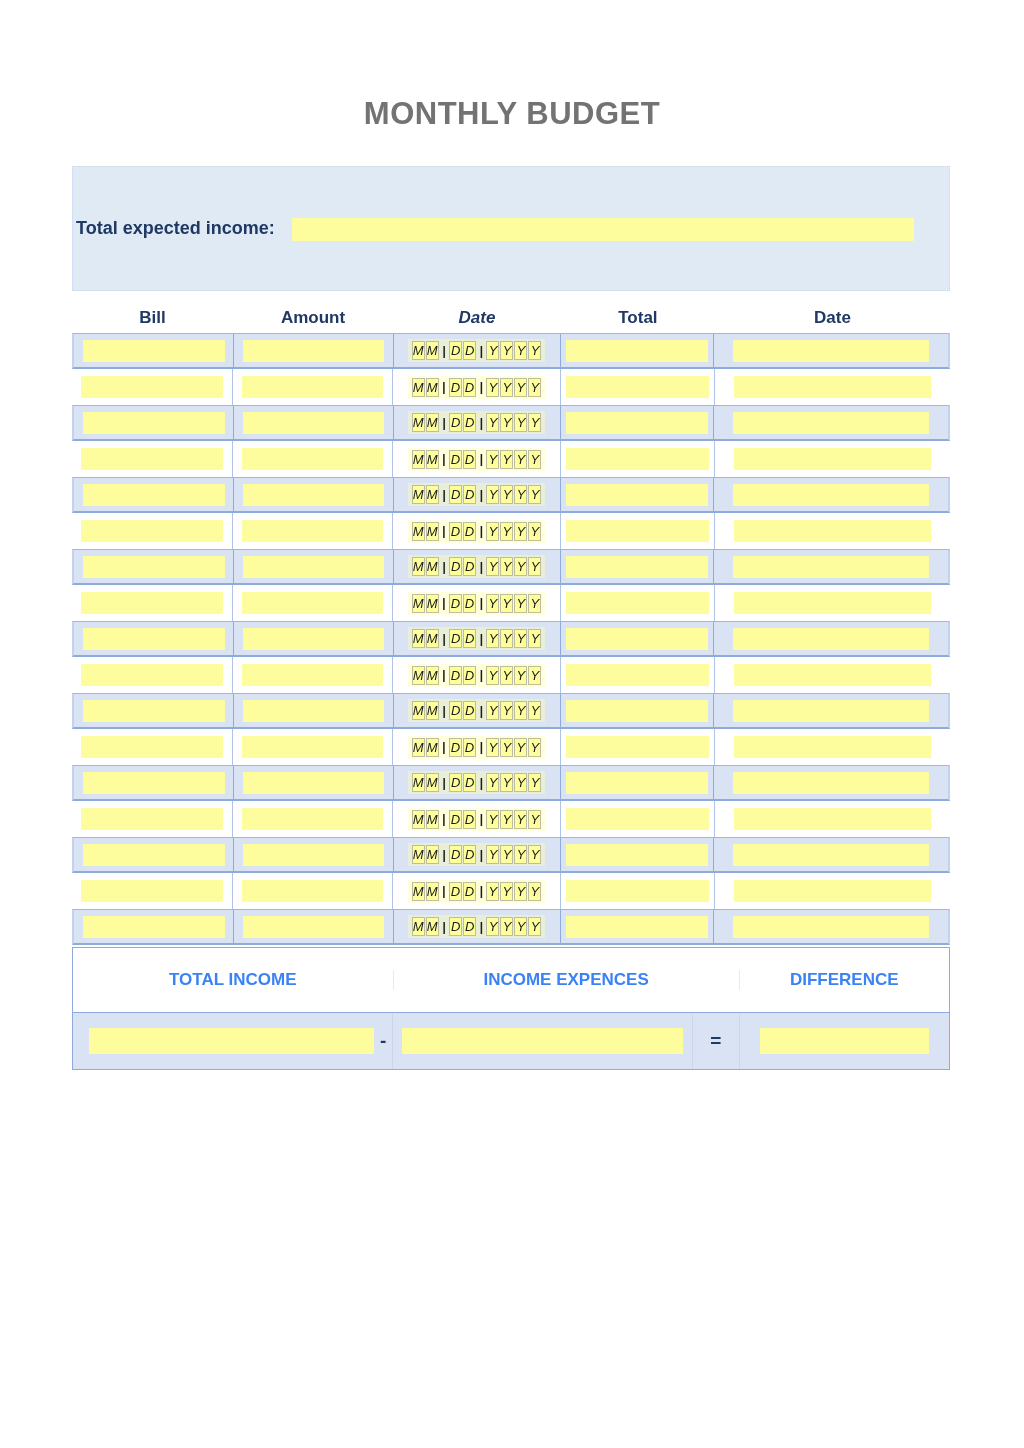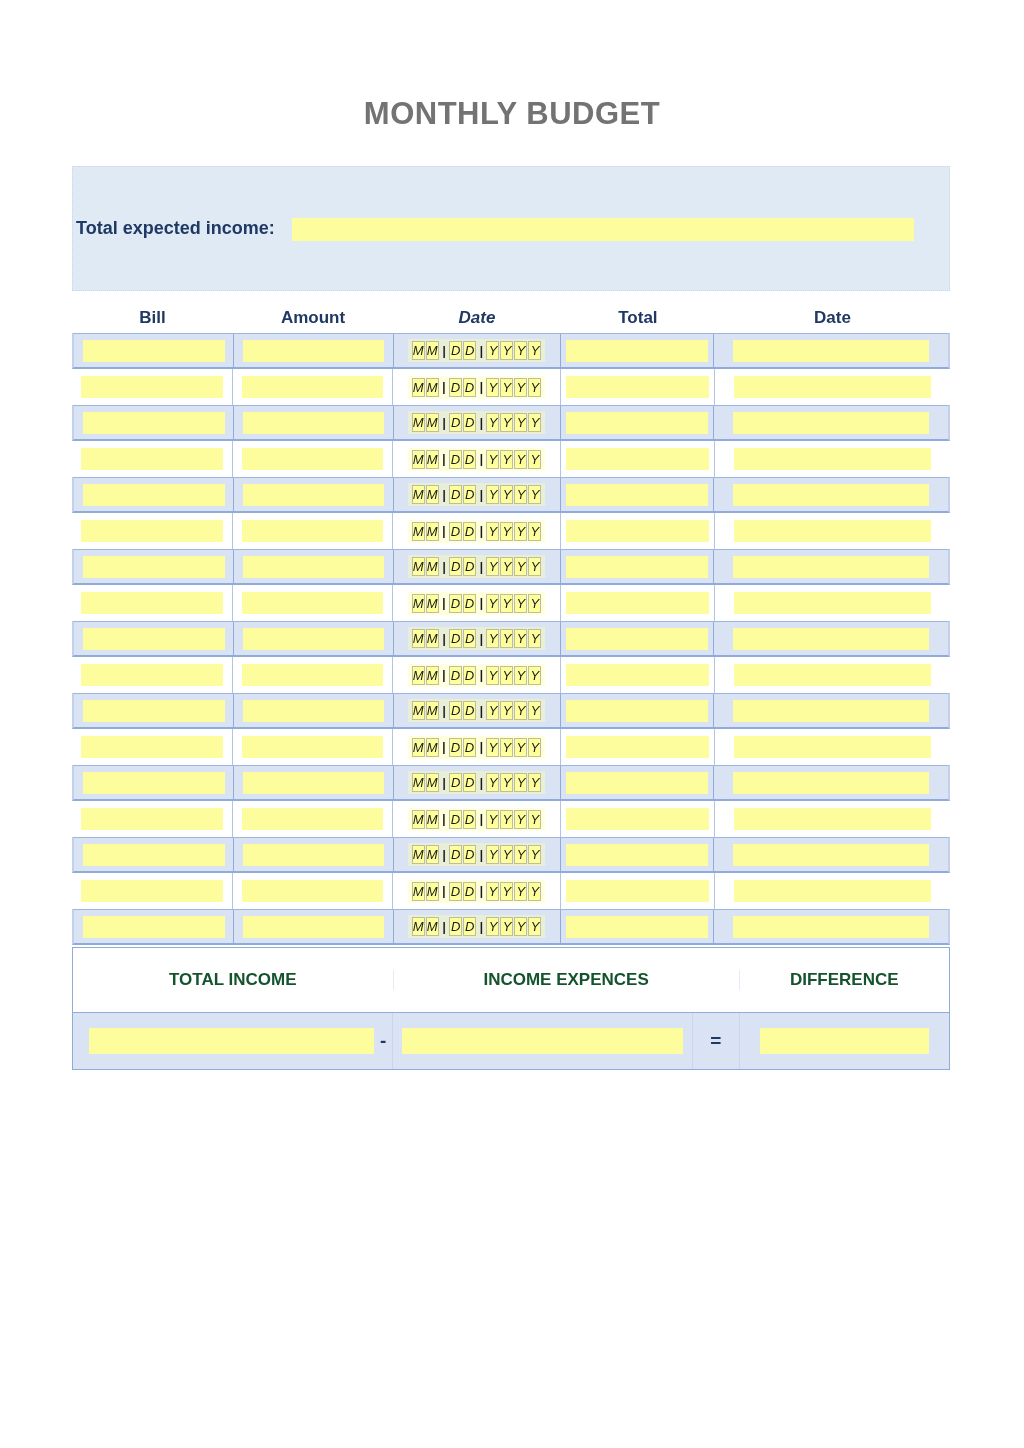--- a/index.html
+++ b/index.html
@@ -103,21 +103,21 @@
   }
 
   
   .totals { width: 878px; margin: 2px auto 0 72px; }
   .totals-header {
     display: flex; height: 66px; align-items: center;
     background: #ffffff;
     border: 1px solid #8FABDC;
   }
   .totals-header .tcell {
-    color: #14532d; font-size: 17px; font-weight: bold;
+    color: #3b82f6; font-size: 17px; font-weight: bold;
     text-align: center;
     border-right: 1px solid #E3EBF6;
   }
   .totals-header .tcell:last-child { border-right: none; }
   .tc1 { width: 36.6%; } .tc2 { width: 39.5%; } .tc3 { width: 23.9%; }
 
   .totals-row {
     display: flex; height: 57px; align-items: center;
     background: #DAE3F3;
     border: 1px solid #8FABDC;

